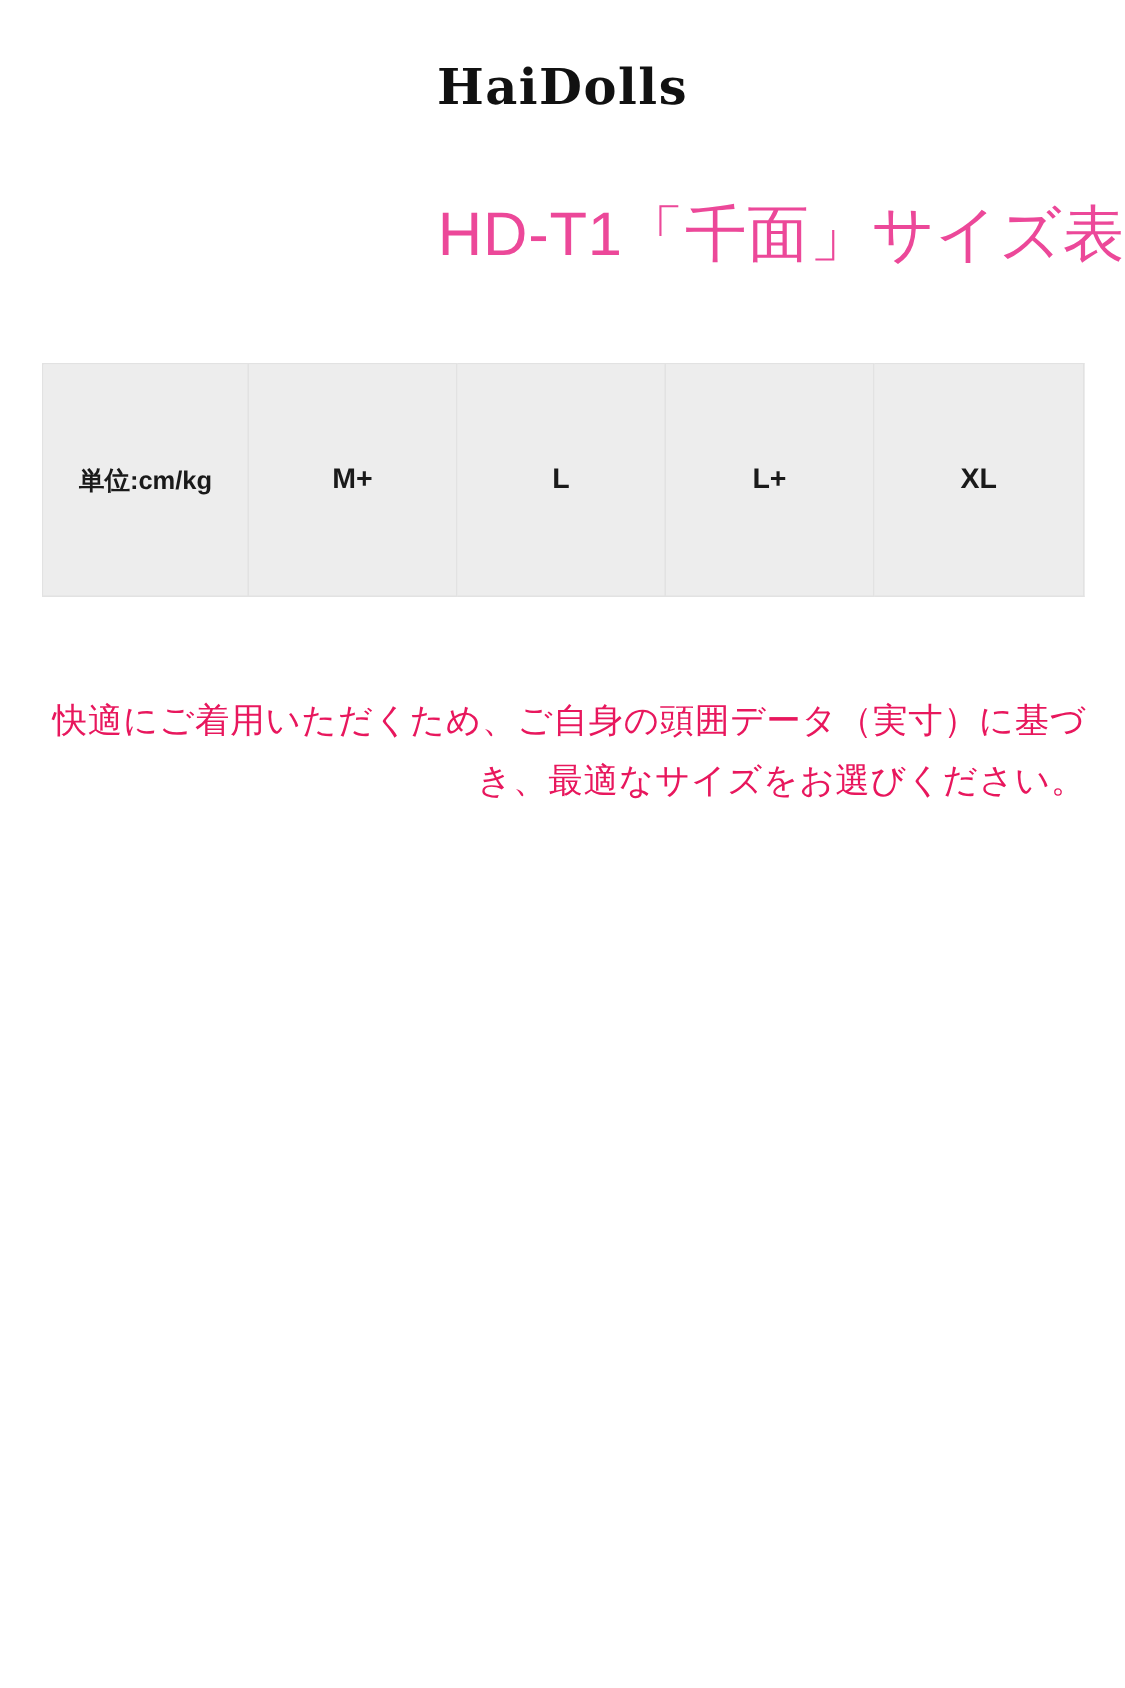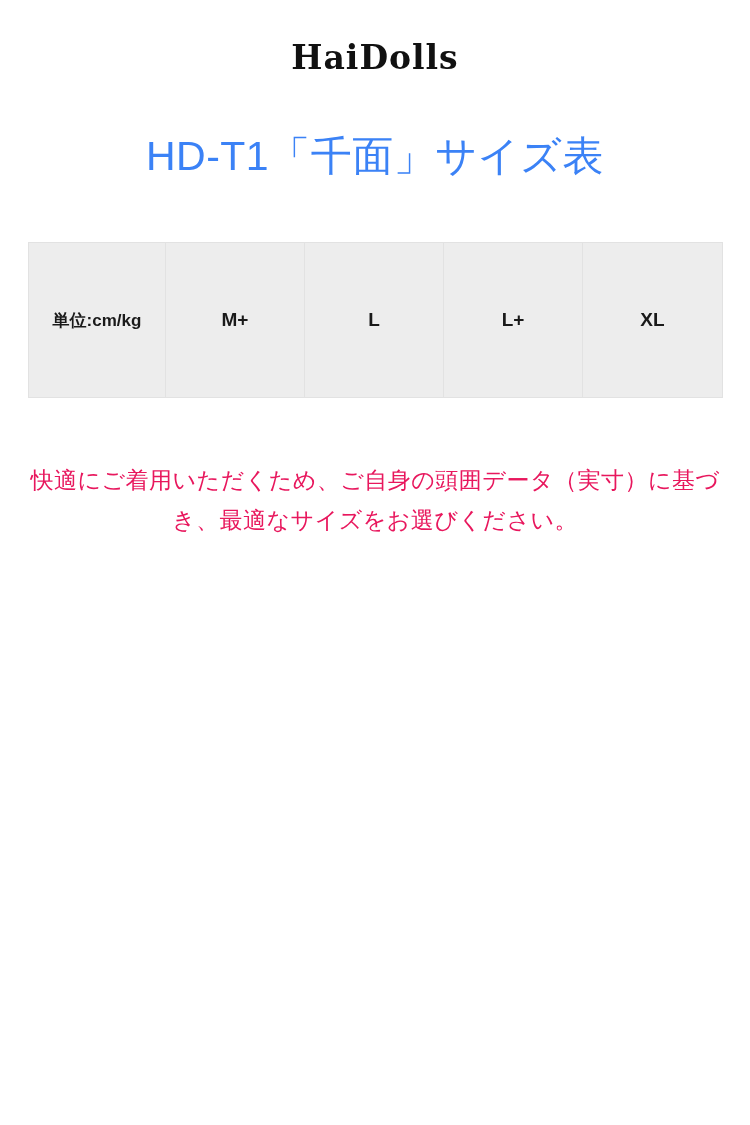--- a/index.html
+++ b/index.html
@@ -23,24 +23,24 @@
   .brand {
     text-align: center;
     font-family: "DejaVu Serif", serif;
     font-weight: bold;
     font-size: 33px;
     letter-spacing: 1px;
     color: #111111;
     padding-top: 38px;
   }
   .doc-title {
-    text-align: center;
+    text-align: right;
     font-size: 41px;
     font-weight: normal;
-    color: #3b82f6;
+    color: #ec4899;
     margin-top: 52px;
     letter-spacing: 0.5px;
   }
   .table-wrap {
     margin: 58px 28px 0 28px;
   }
   table.size-table {
     width: 694px;
     border-collapse: collapse;
     table-layout: fixed;
@@ -73,21 +73,21 @@
   col.c0 { width: 137px; }
   col.c1 { width: 139px; }
   col.c2 { width: 139px; }
   col.c3 { width: 139px; }
   col.c4 { width: 140px; }
   .note {
     margin: 62px 26px 0 26px;
     color: #e8175d;
     font-size: 23px;
     line-height: 1.75;
-    text-align: center;
+    text-align: right;
     letter-spacing: 0.5px;
   }
 </style>
 </head>
 <body>
 
 <div class="page">
 
   <div class="brand">HaiDolls</div>
 

